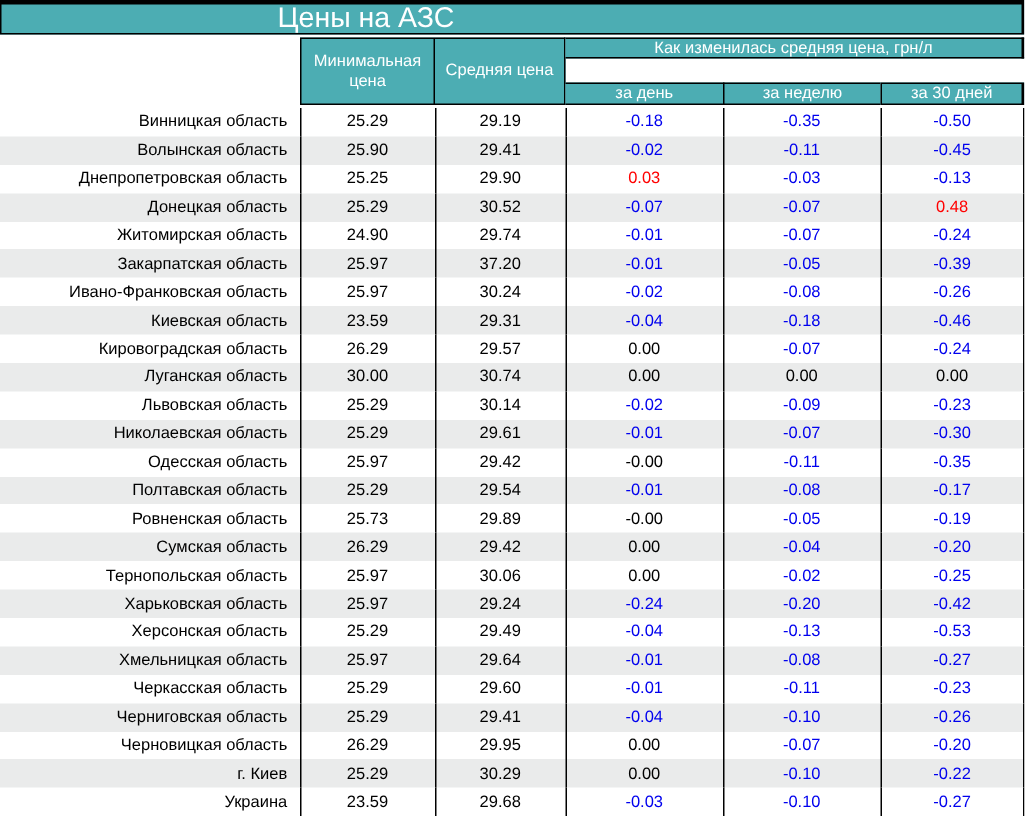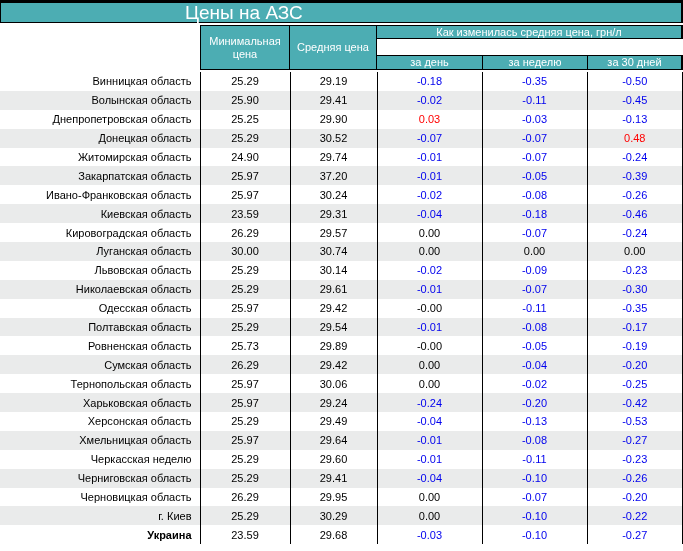--- a/index.html
+++ b/index.html
@@ -40,21 +40,21 @@
   
   table { border-collapse:collapse; table-layout:fixed; width:683px; }
   col.w1{width:200px} col.w2{width:90px} col.w3{width:87px}
   col.w4{width:105px} col.w5{width:105px} col.w6{width:96px}
   td { height:18.9px; padding:0; font-size:11px; vertical-align:middle; }
   tbody tr:nth-child(even) { background:#eaebeb; }
   td.c2, td.c3, td.c4, td.c5, td.c6 { border-left:1px solid #000; }
   td.c6 { border-right:2px solid #000; }
   td.name-cell { text-align:right; padding-right:8px;margin-left:26px; }
   td.num { text-align:center; }
-  .bold { font-weight:bold;padding-left:31px; }
+  .bold { font-weight:normal;padding-left:31px; }
   .down { color:#0000ee; }
   .up   { color:#ff0000; }
 </style>
 </head>
 <body>
 
 <div class="page">
 
   <div class="title-band">
     <span class="title">Цены на АЗС</span>
@@ -246,21 +246,21 @@
   </tr>
         <tr class="data-row">
     <td class="c1 name-cell">Хмельницкая область</td>
     <td class="c2 num"><span class="val">25.97</span></td>
     <td class="c3 num"><span class="val">29.64</span></td>
     <td class="c4 num"><span class="val down">-0.01</span></td>
     <td class="c5 num"><span class="val down">-0.08</span></td>
     <td class="c6 num"><span class="val down">-0.27</span></td>
   </tr>
         <tr class="data-row">
-    <td class="c1 name-cell">Черкасская неделю</td>
+    <td class="c1 name-cell">Черкасская область</td>
     <td class="c2 num"><span class="val">25.29</span></td>
     <td class="c3 num"><span class="val">29.60</span></td>
     <td class="c4 num"><span class="val down">-0.01</span></td>
     <td class="c5 num"><span class="val down">-0.11</span></td>
     <td class="c6 num"><span class="val down">-0.23</span></td>
   </tr>
         <tr class="data-row">
     <td class="c1 name-cell">Черниговская область</td>
     <td class="c2 num"><span class="val">25.29</span></td>
     <td class="c3 num"><span class="val">29.41</span></td>

